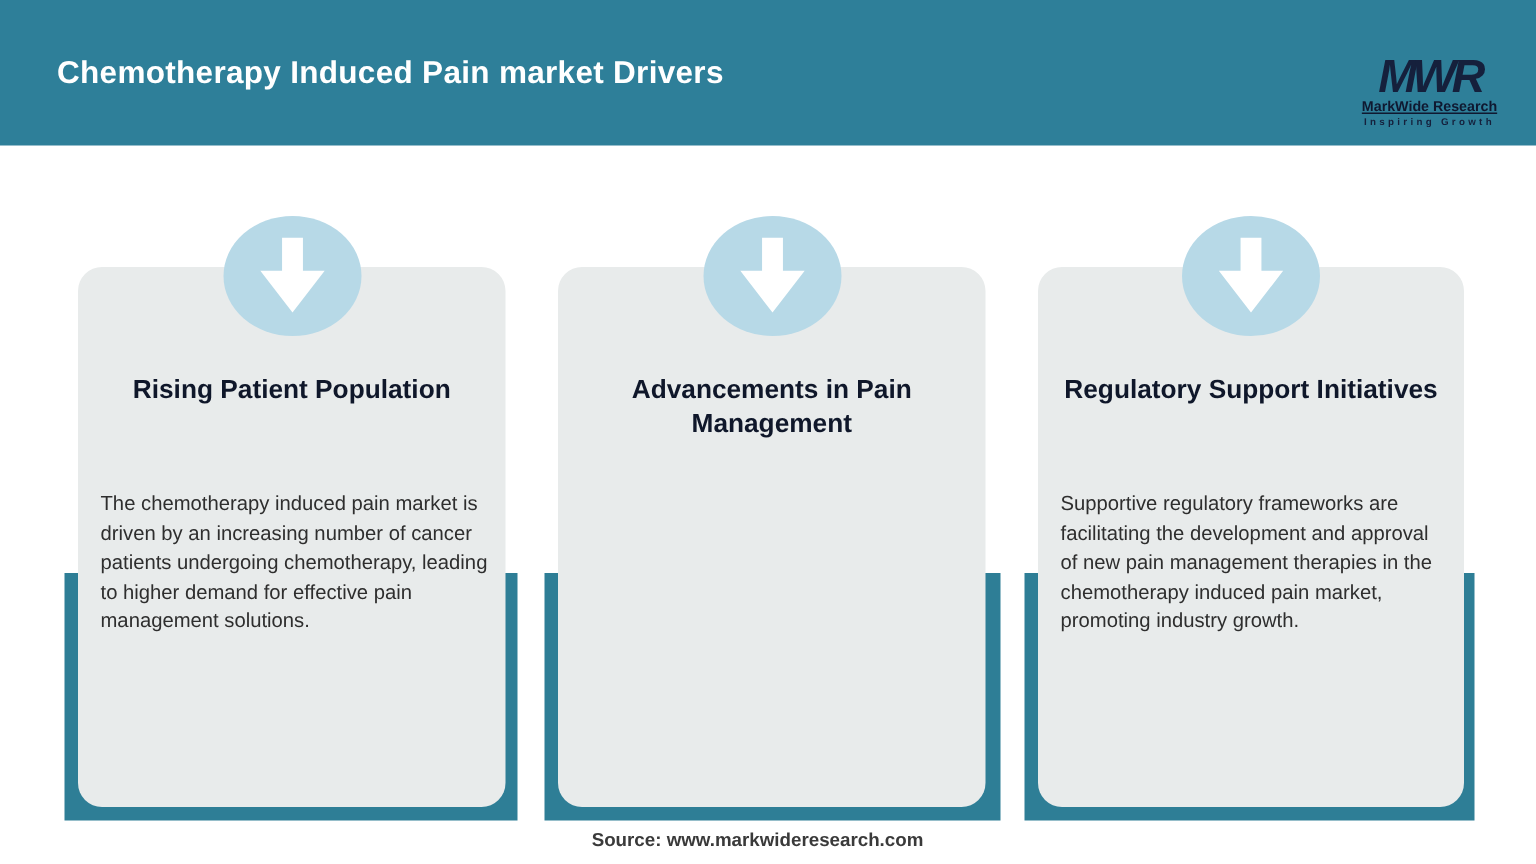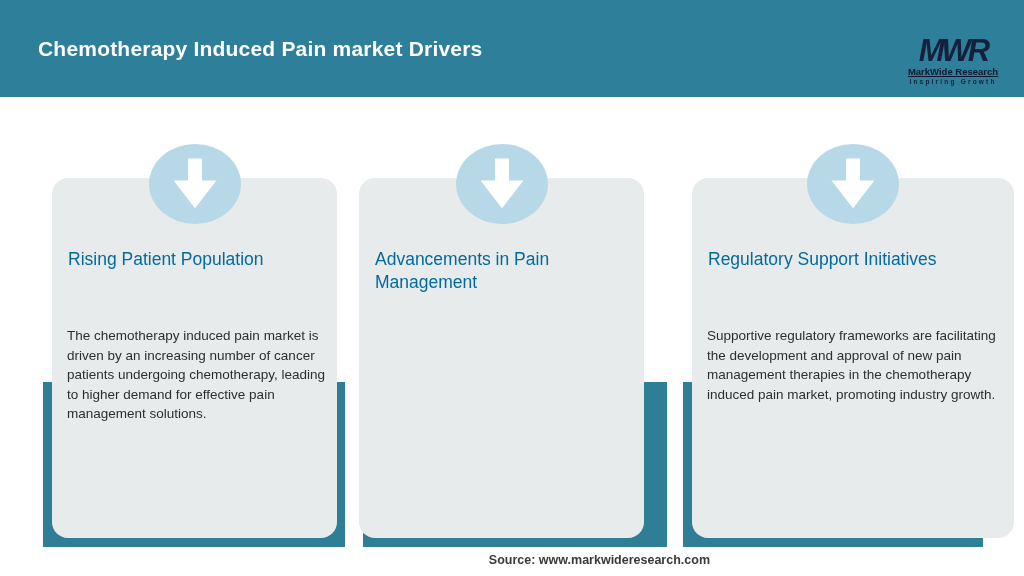--- a/index.html
+++ b/index.html
@@ -27,39 +27,39 @@
   .backing{
     position:absolute;top:382px;height:165px;background:#2E7E96;
   }
   .backing.b1{left:43px;width:302px;}
   .backing.b2{left:363px;width:304px;}
   .backing.b3{left:683px;width:300px;}
   .card{
     position:absolute;top:178px;height:360px;background:#E8EBEB;border-radius:16px;
   }
   .card.c1{left:52px;width:285px;}
-  .card.c2{left:359px;width:285px;}
-  .card.c3{left:692px;width:284px;padding-left:38px;}
+  .card.c2{left:372px;width:285px;}
+  .card.c3{left:692px;width:284px;}
   .circle{
     position:absolute;top:-34px;left:50%;transform:translateX(-50%);
     width:92px;height:80px;border-radius:50%;background:#B7D9E7;
     display:flex;align-items:center;justify-content:center;
   }
   .arrow-svg{width:58px;height:64px;display:block;}
   .card-title{
-    position:absolute;top:70px;left:16px;right:16px;
-    font-size:17.5px;font-weight:normal;color:#0369a1;line-height:23px;
+    position:absolute;top:70px;left:16px;right:16px;text-align:center;
+    font-size:17.5px;font-weight:bold;color:#0f172a;line-height:23px;
   }
   .card-body{
     position:absolute;top:148px;left:15px;right:11px;text-align:left;
     font-size:13.5px;color:#2e2e2e;line-height:19.5px;
   }
   
   .source{
-    position:absolute;left:300px;top:553px;width:410px;text-align:right;
+    position:absolute;left:300px;top:553px;width:410px;text-align:center;
     font-size:12.5px;font-weight:bold;color:#3a3a3a;
   }
   .disclaimer{
     position:absolute;right:16px;top:556px;
     font-size:9.5px;color:#1c1c1c;
   }
 </style>
 </head>
 <body>
 

